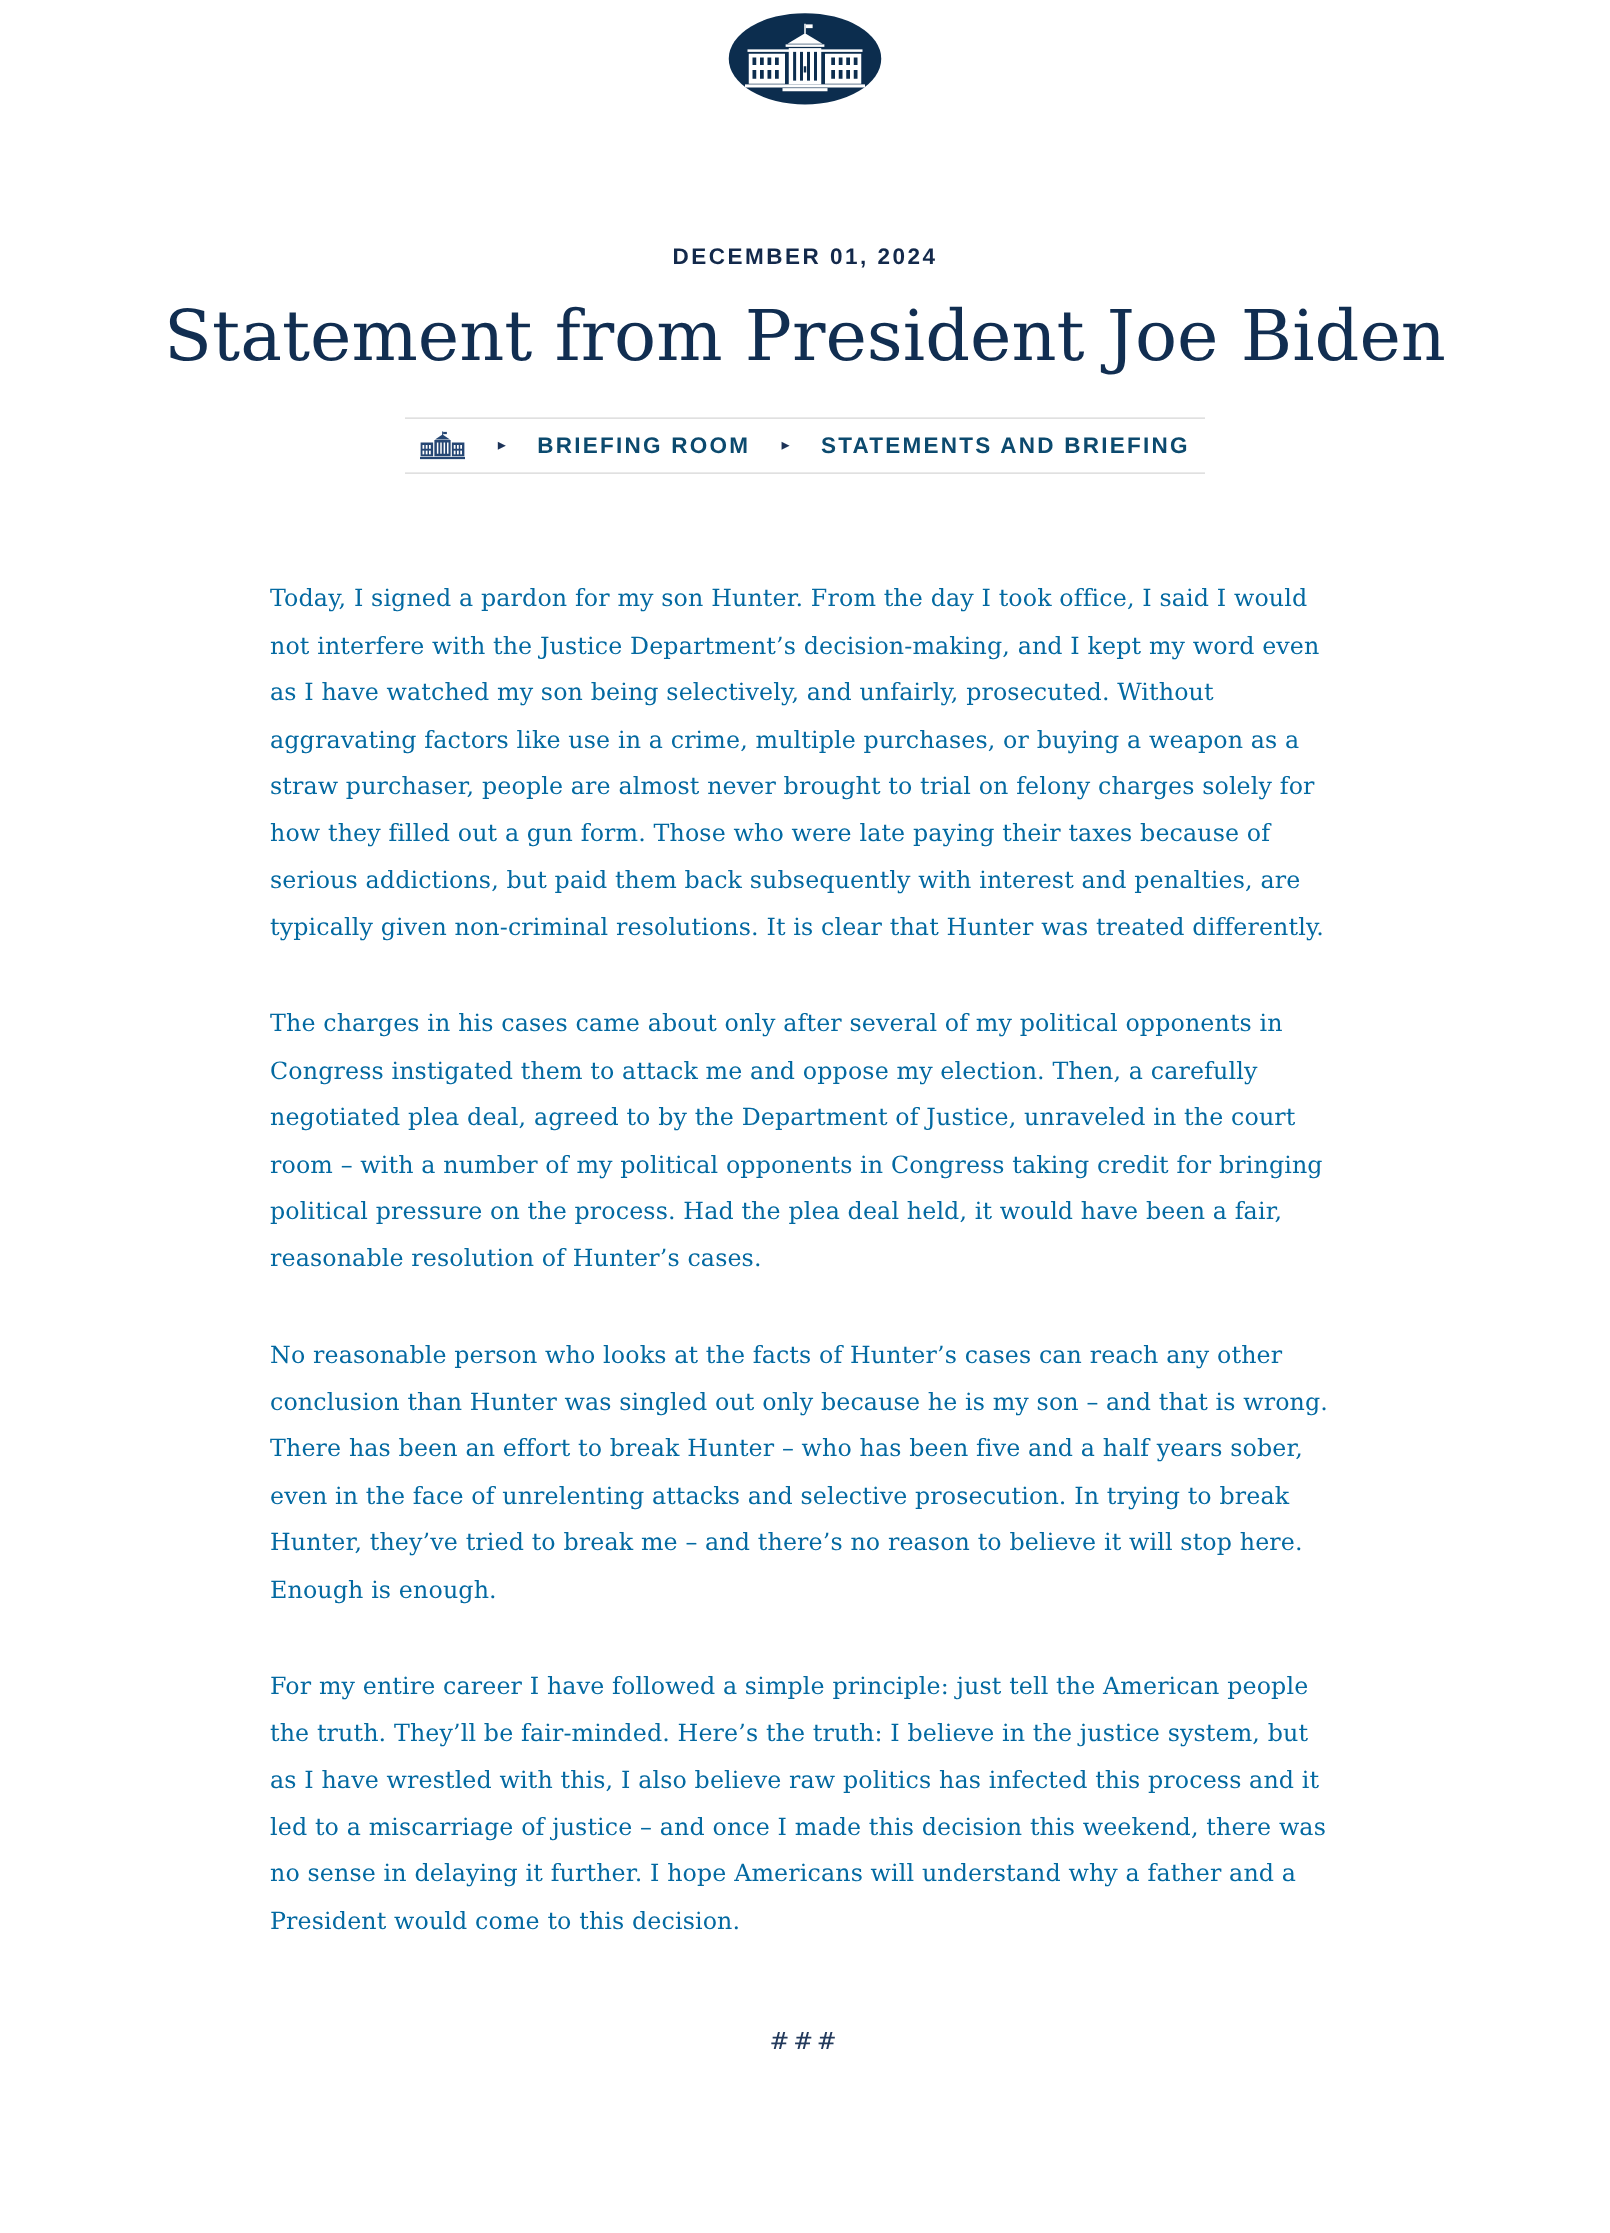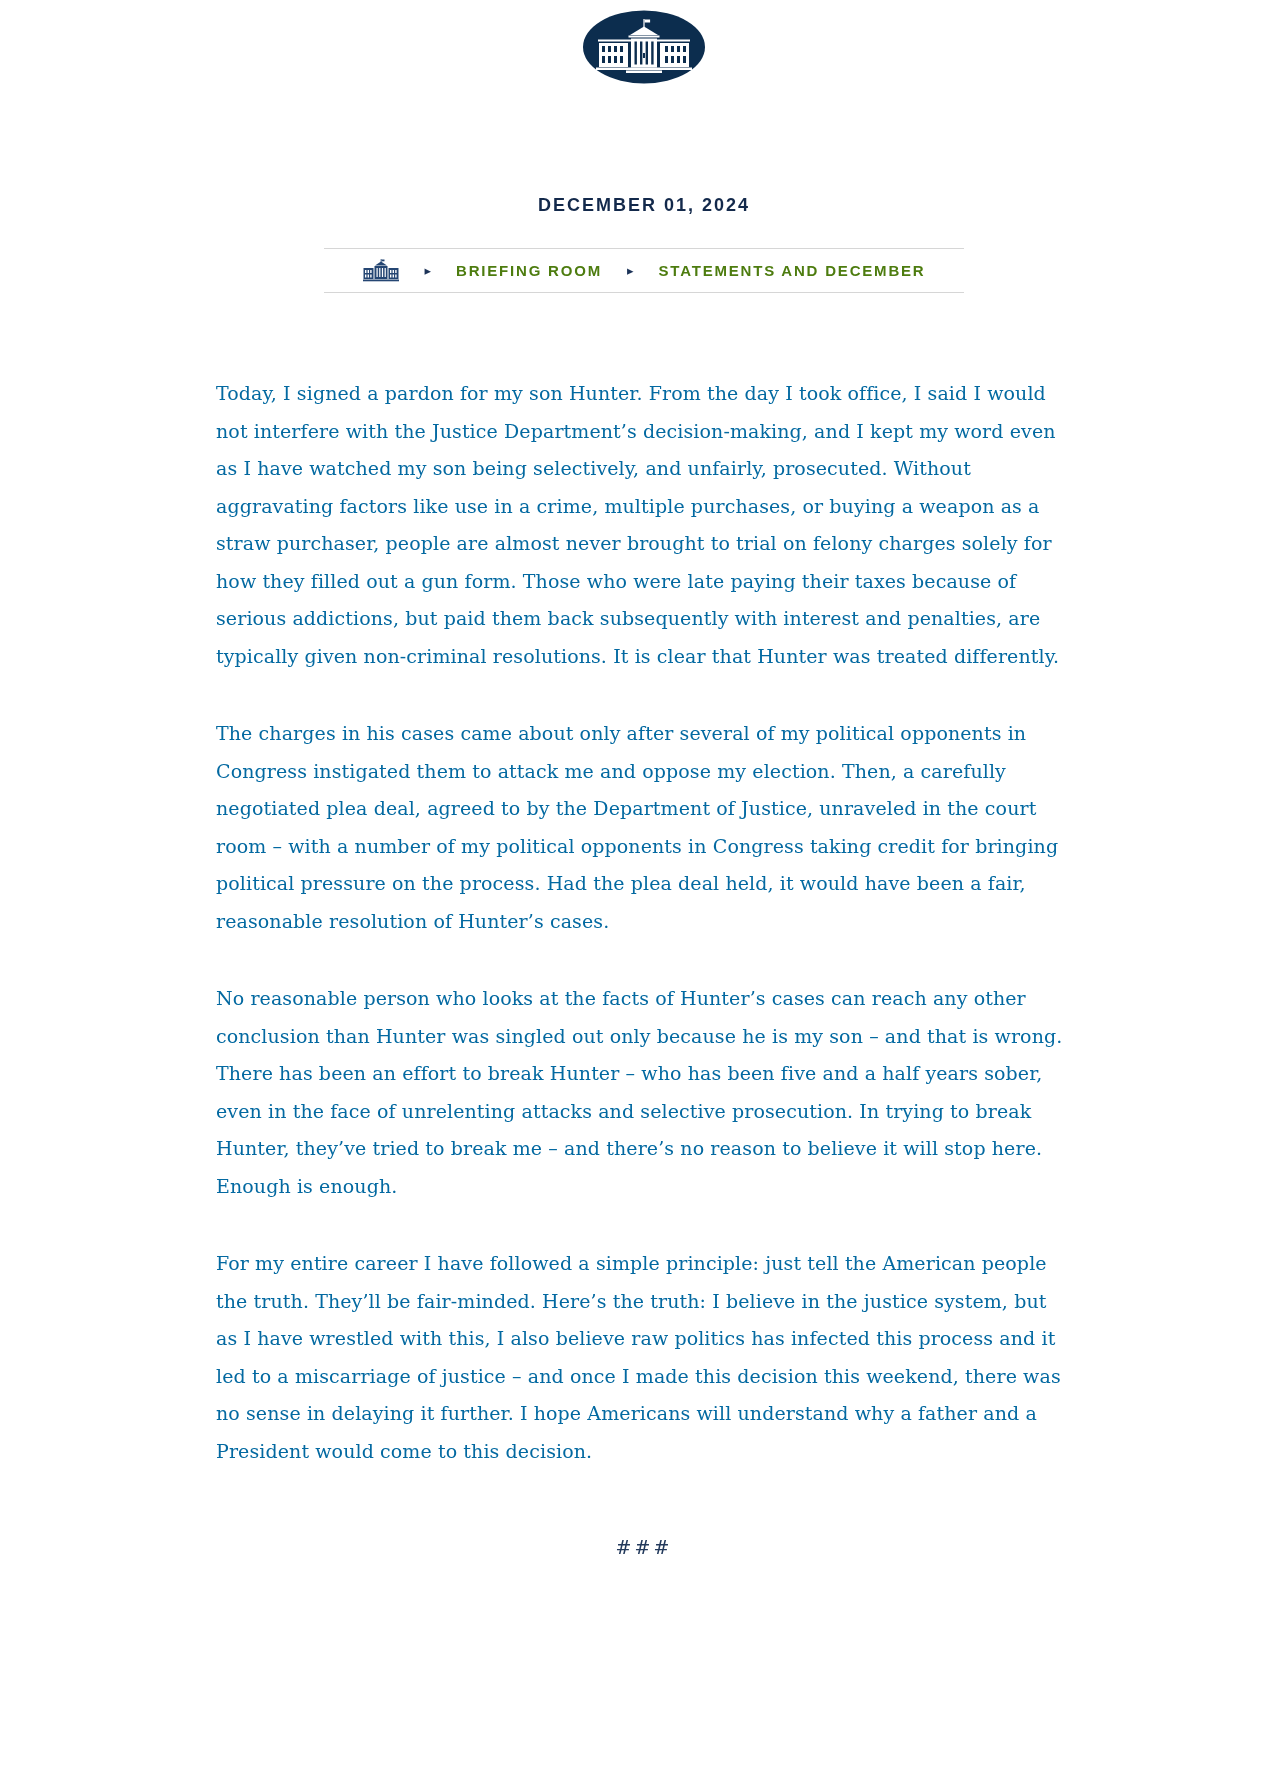--- a/index.html
+++ b/index.html
@@ -47,24 +47,24 @@
     border-bottom: 1px solid #d6d6d6;
     height: 45px;
     display: flex;
     align-items: center;
     justify-content: center;
     gap: 25px;
   }
   .breadcrumb a { text-decoration: none; cursor: pointer; }
   .crumb {
     font-family: "Liberation Sans", sans-serif;
-    font-size: 15px;
+    font-size: 18px;
     font-weight: 700;
     letter-spacing: 1.8px;
-    color: #4d7c0f;
+    color: #0c4a6e;
     white-space: nowrap;
   }
   .sep {
     color: #1c3358;
     font-size: 13px;
     line-height: 1;
     font-family: "DejaVu Sans", sans-serif;
   }
   .home-icon-link { display: block; width: 37px; height: 23px; }
   
@@ -149,20 +149,21 @@
             <rect x="101" y="47" width="3" height="7"></rect>
         </g>
       </svg>
     </a>
   </header>
 
   <main>
 
     <div class="article-date">DECEMBER 01, 2024</div>
 
+    <h1 class="page-title">Statement from President Joe Biden</h1>
 
     <nav class="breadcrumb">
       <a class="home-icon-link">
         <svg width="37" height="23" viewBox="0 0 37 23">
           <g fill="#254673">
 
             <rect x="17.7" y="0" width="0.8" height="4"></rect>
             <rect x="18.5" y="0.5" width="3" height="1.8"></rect>
 
             <polygon points="12,6.5 24,6.5 18,2.5"></polygon>
@@ -193,21 +194,21 @@
               <rect x="32.2" y="11" width="1.4" height="3"></rect>
             <rect x="27" y="15.5" width="1.4" height="3"></rect>
               <rect x="29.6" y="15.5" width="1.4" height="3"></rect>
               <rect x="32.2" y="15.5" width="1.4" height="3"></rect>
           </g>
         </svg>
       </a>
       <span class="sep">▸</span>
       <a class="crumb">BRIEFING ROOM</a>
       <span class="sep">▸</span>
-      <a class="crumb">STATEMENTS AND DECEMBER</a>
+      <a class="crumb">STATEMENTS AND BRIEFING</a>
     </nav>
 
     <article class="article-body">
         <p>Today, I signed a pardon for my son Hunter. From the day I took office, I said I would not interfere with the Justice Department’s decision-making, and I kept my word even as I have watched my son being selectively, and unfairly, prosecuted. Without aggravating factors like use in a crime, multiple purchases, or buying a weapon as a straw purchaser, people are almost never brought to trial on felony charges solely for how they filled out a gun form. Those who were late paying their taxes because of serious addictions, but paid them back subsequently with interest and penalties, are typically given non-criminal resolutions. It is clear that Hunter was treated differently.</p>
         <p>The charges in his cases came about only after several of my political opponents in Congress instigated them to attack me and oppose my election. Then, a carefully negotiated plea deal, agreed to by the Department of Justice, unraveled in the court room – with a number of my political opponents in Congress taking credit for bringing political pressure on the process. Had the plea deal held, it would have been a fair, reasonable resolution of Hunter’s cases.</p>
         <p>No reasonable person who looks at the facts of Hunter’s cases can reach any other conclusion than Hunter was singled out only because he is my son – and that is wrong. There has been an effort to break Hunter – who has been five and a half years sober, even in the face of unrelenting attacks and selective prosecution. In trying to break Hunter, they’ve tried to break me – and there’s no reason to believe it will stop here. Enough is enough.</p>
         <p>For my entire career I have followed a simple principle: just tell the American people the truth. They’ll be fair-minded. Here’s the truth: I believe in the justice system, but as I have wrestled with this, I also believe raw politics has infected this process and it led to a miscarriage of justice – and once I made this decision this weekend, there was no sense in delaying it further. I hope Americans will understand why a father and a President would come to this decision.</p>
       </article>
 
     <div class="end-mark">###</div>

